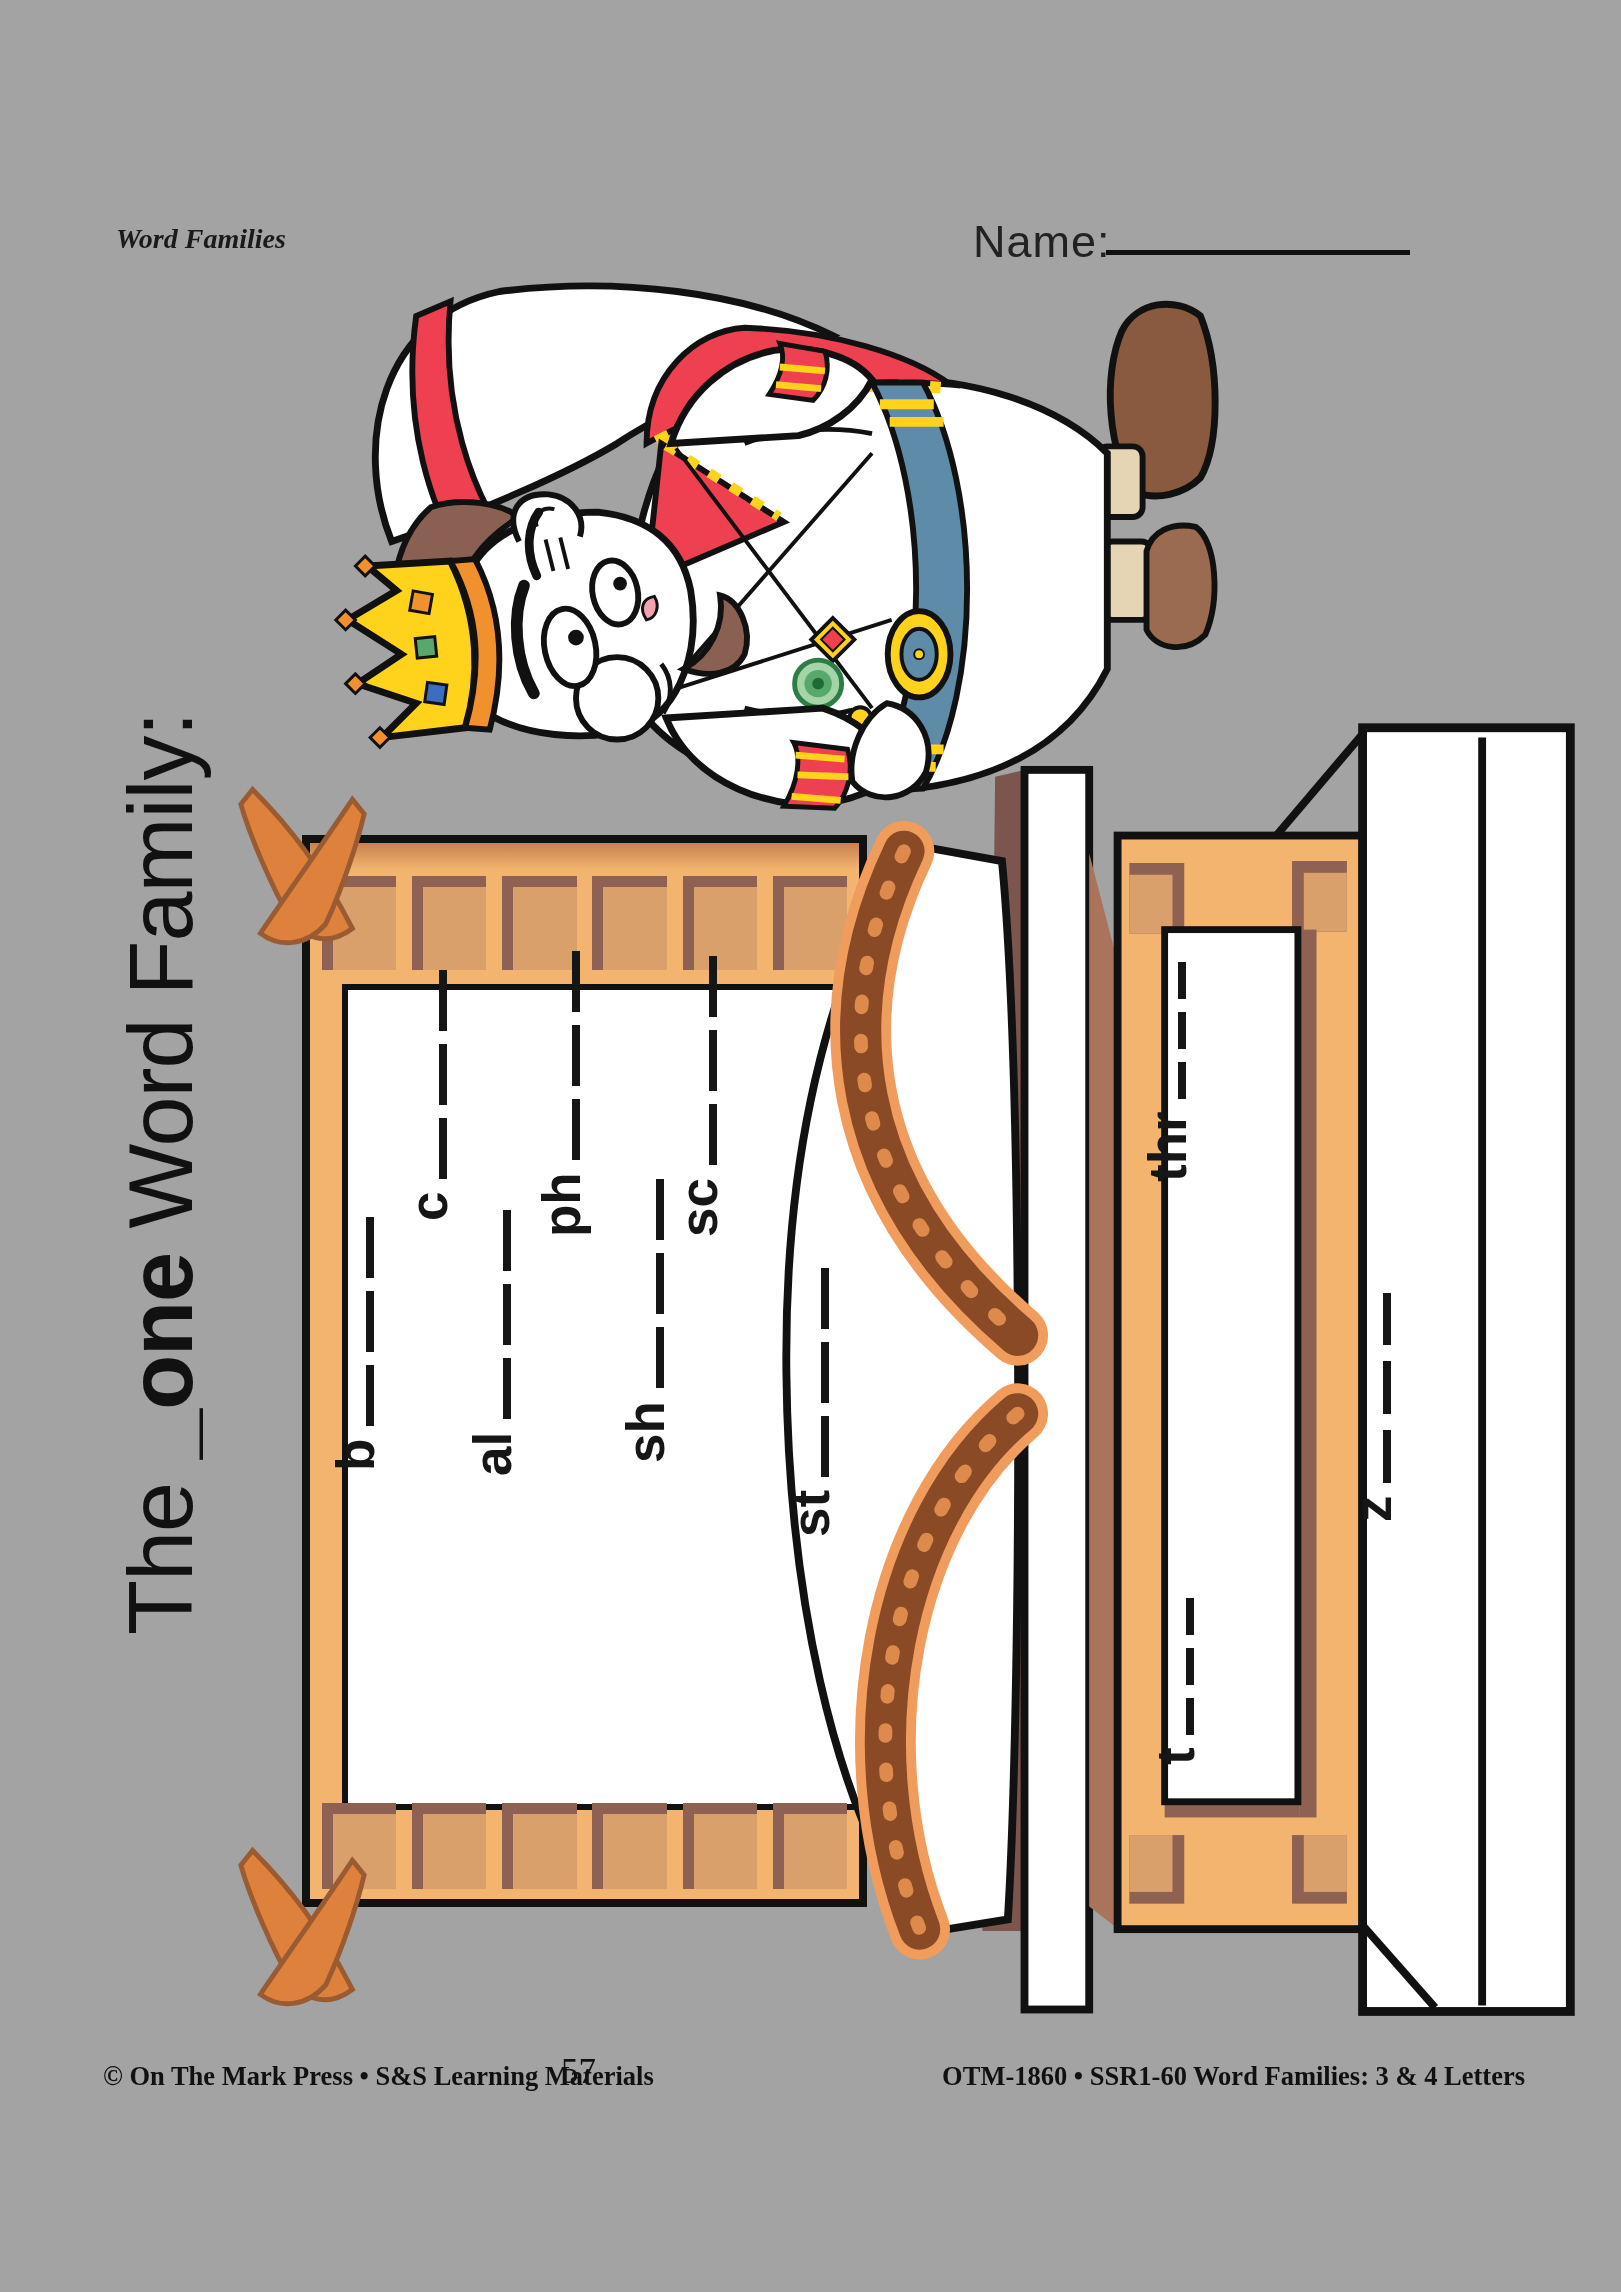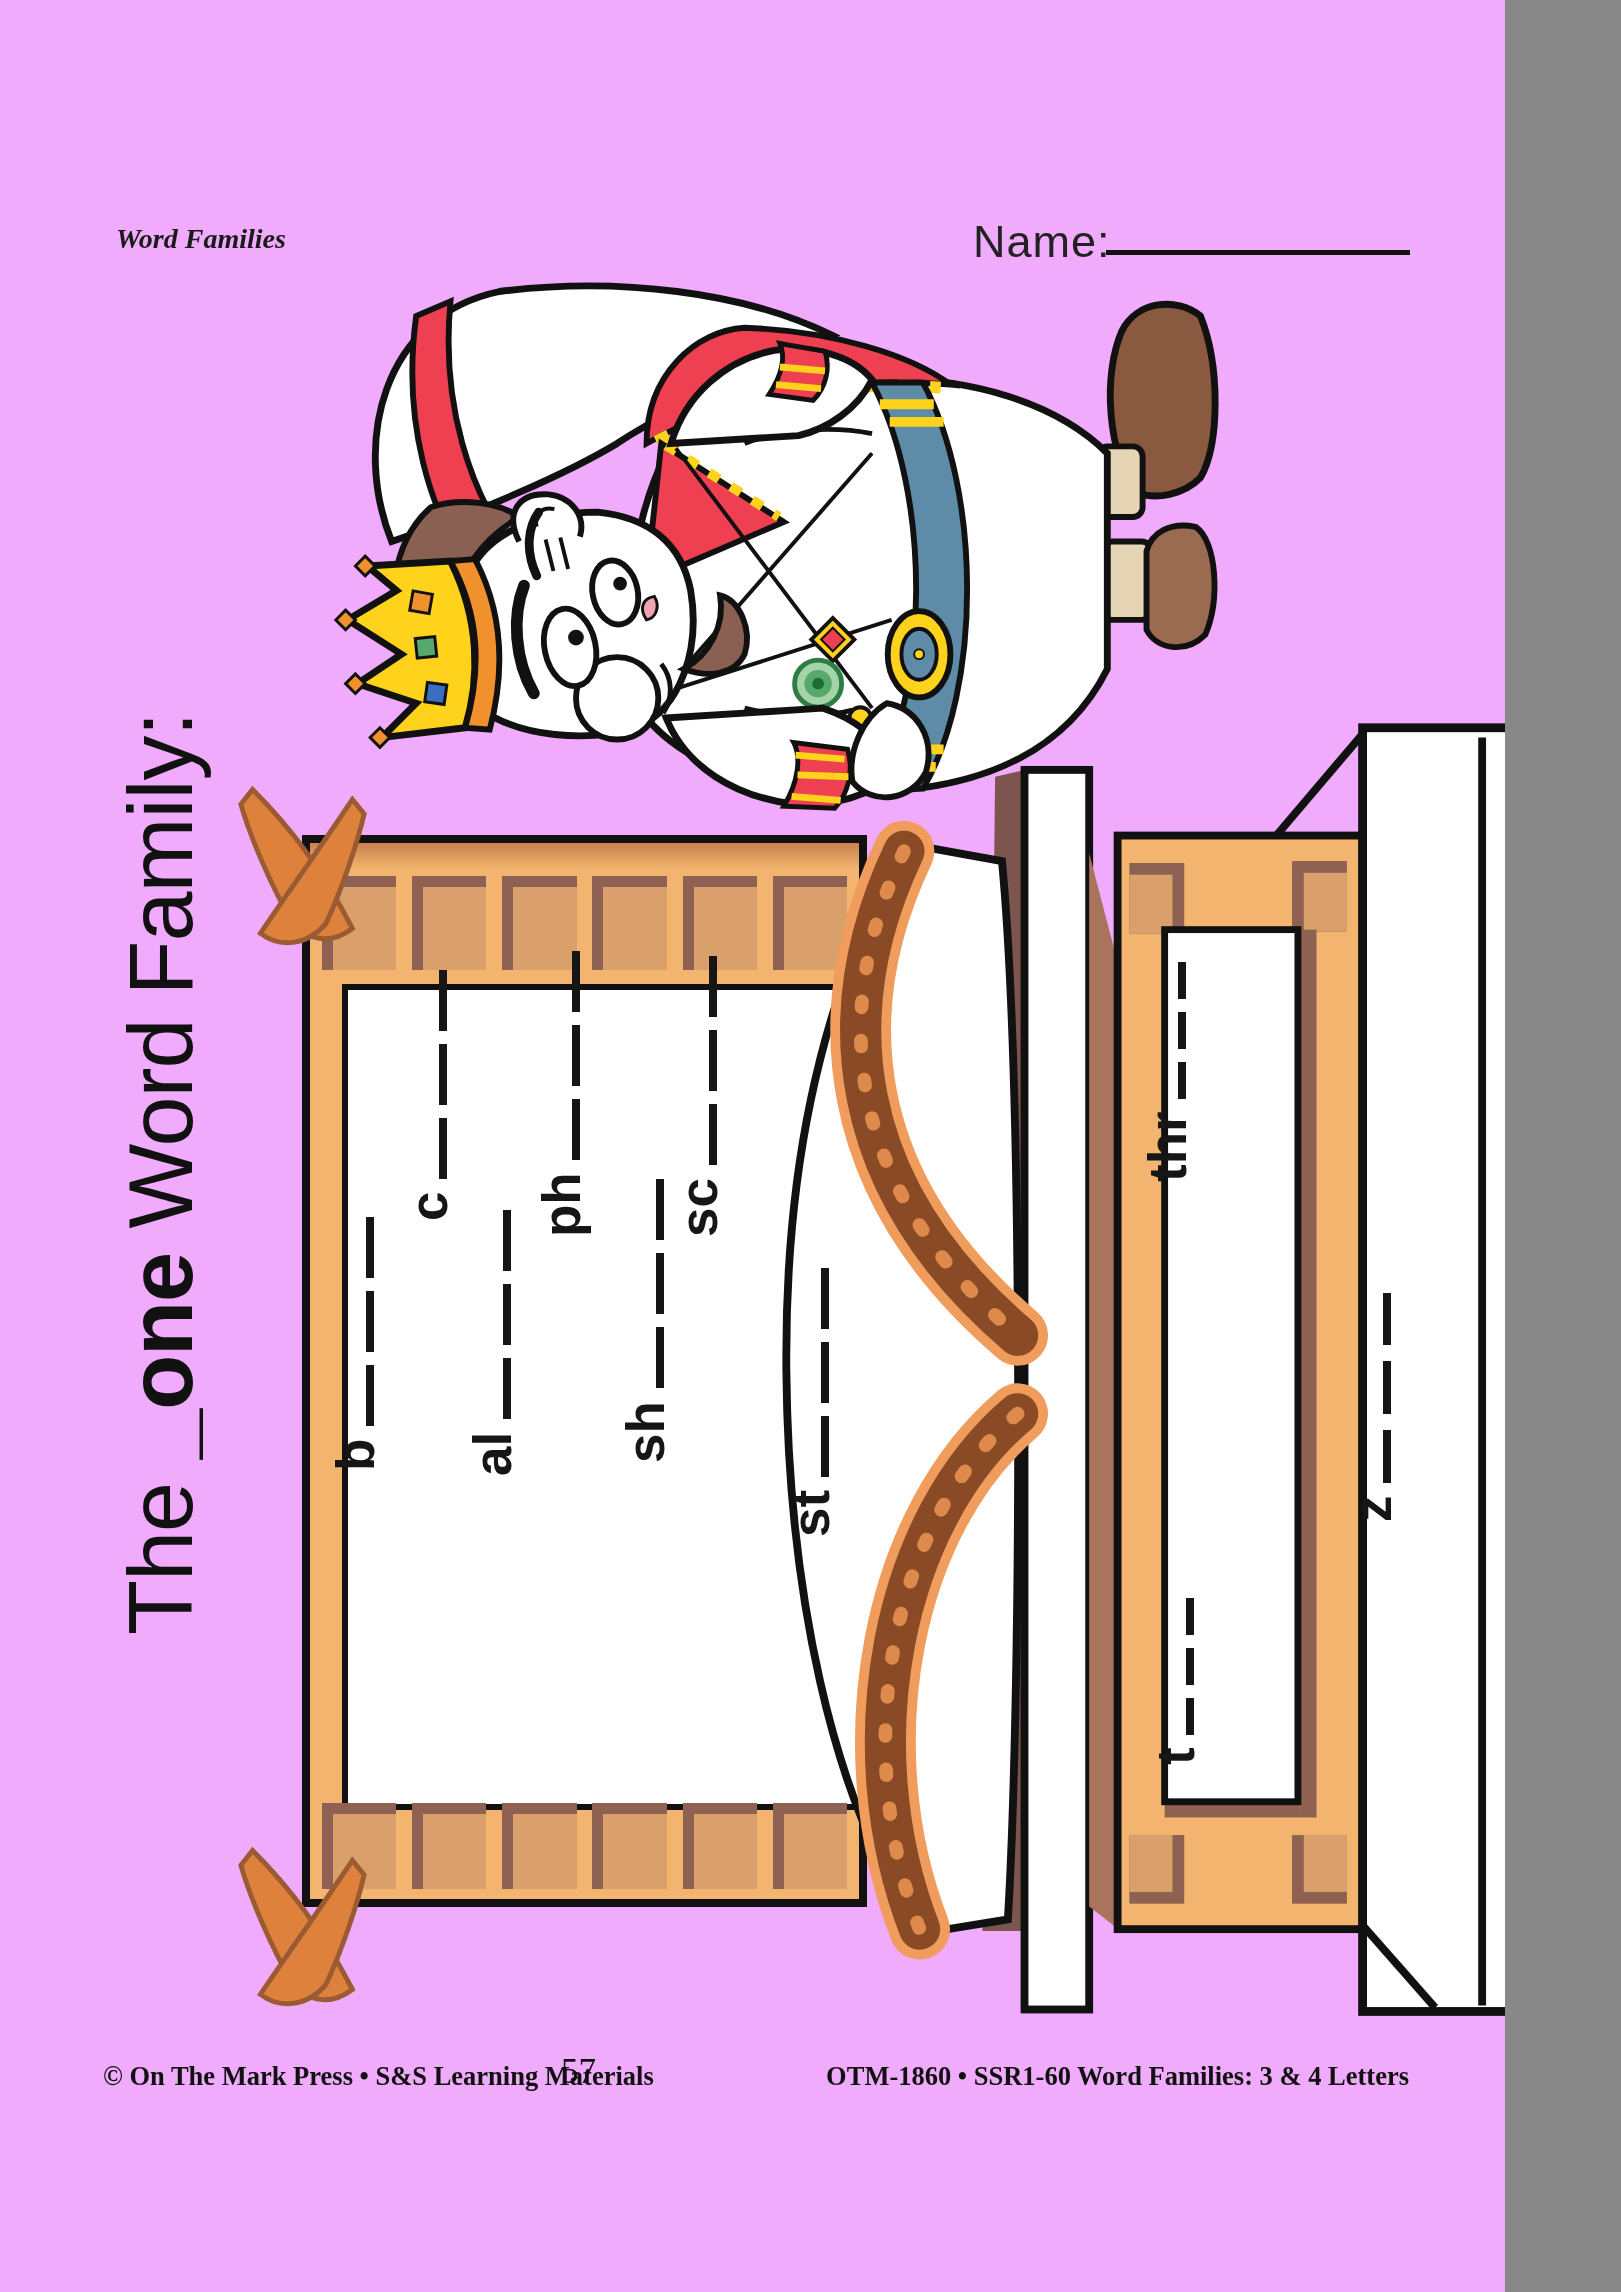--- a/index.html
+++ b/index.html
@@ -1,16 +1,16 @@
 <!DOCTYPE html>
 <html><head>
 <meta charset="utf-8">
 <style>
   html,body{margin:0;padding:0;background:#888;}
-  .page{position:relative;width:1505px;height:2293px;background:#f0abfc;overflow:hidden;
+  .page{position:relative;width:1621px;height:2293px;background:#a3a3a3;overflow:hidden;
         font-family:"Liberation Sans",sans-serif;}
   
   .wf-label{position:absolute;left:116px;top:223px;font-family:"Liberation Serif",serif;
             font-weight:bold;font-style:italic;font-size:28px;color:#1a1a1a;}
   .name-label{position:absolute;left:973px;top:195px;font-size:45px;line-height:1;
               color:#222;letter-spacing:1px;margin-top:24px;}
   .name-line{position:absolute;left:1106px;top:250px;width:304px;height:4.9px;background:#111;}
   
   .v-title{position:absolute;left:110px;top:1635px;transform:rotate(-90deg);
            transform-origin:0 0;white-space:nowrap;font-size:90px;font-weight:400;

